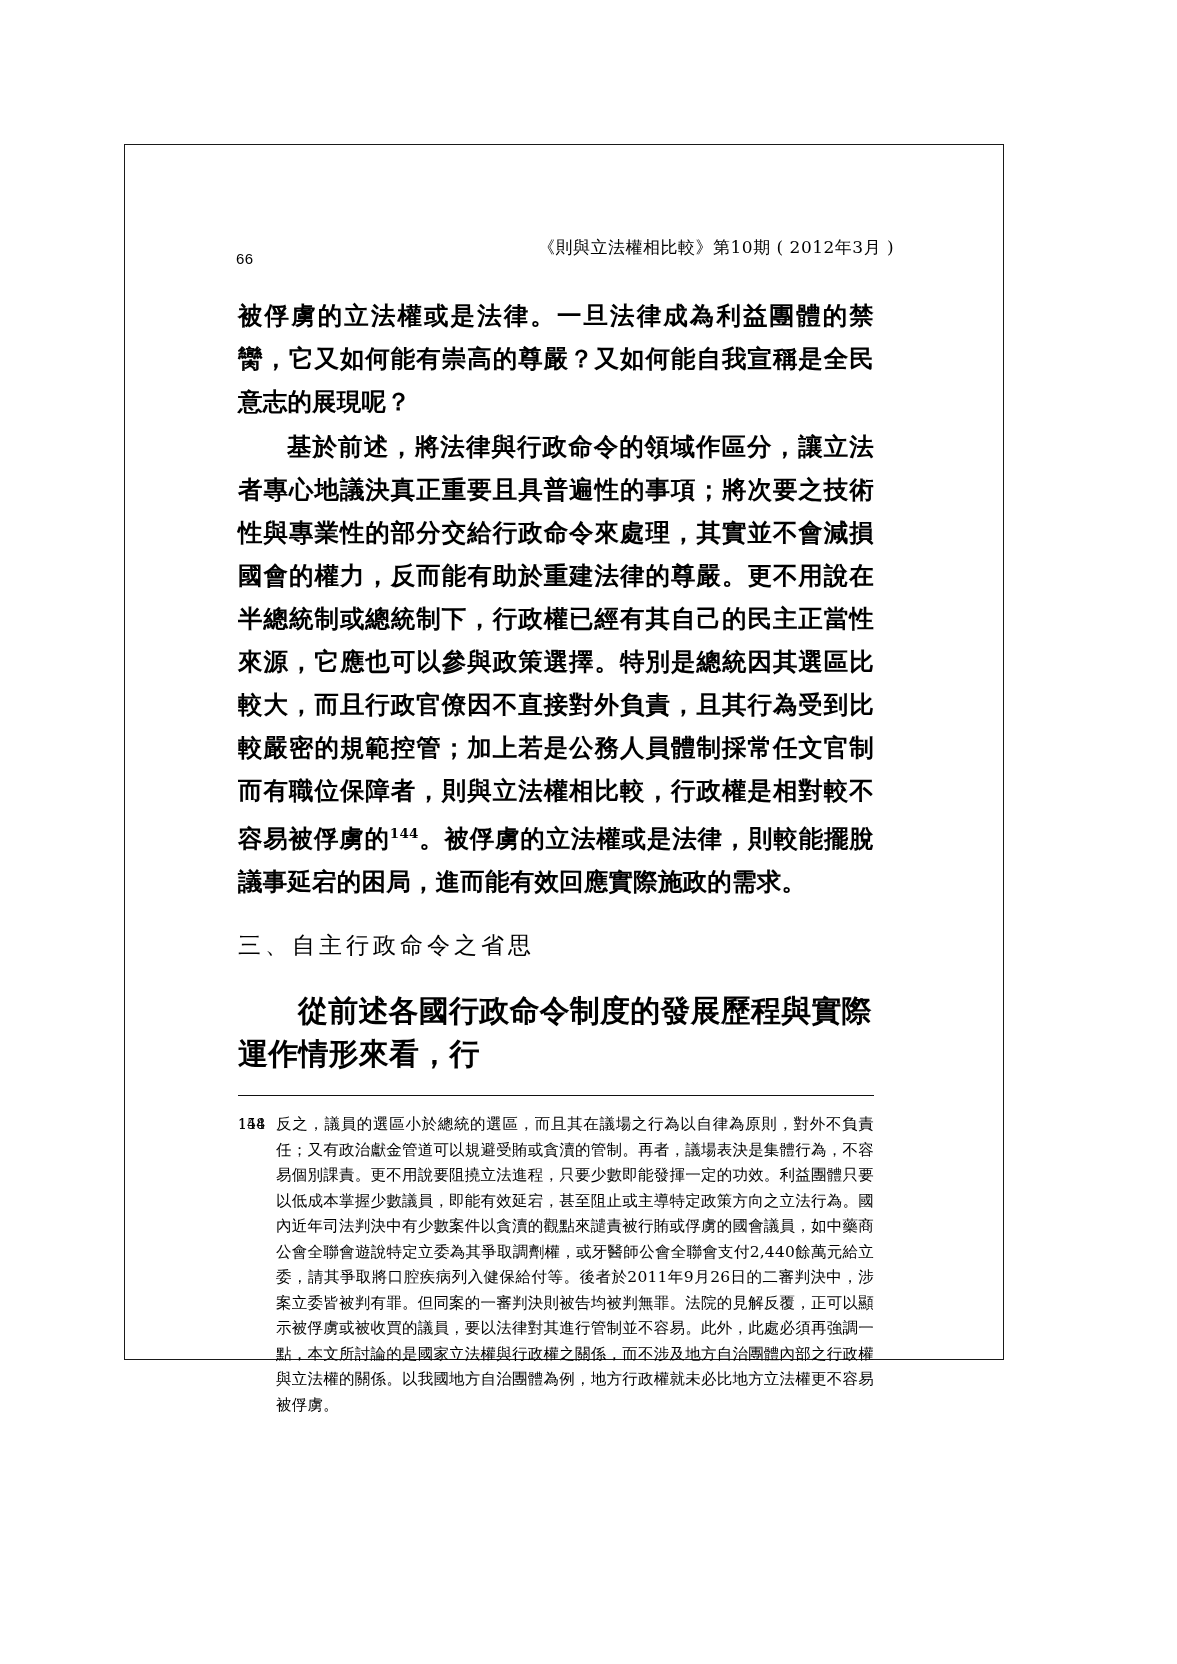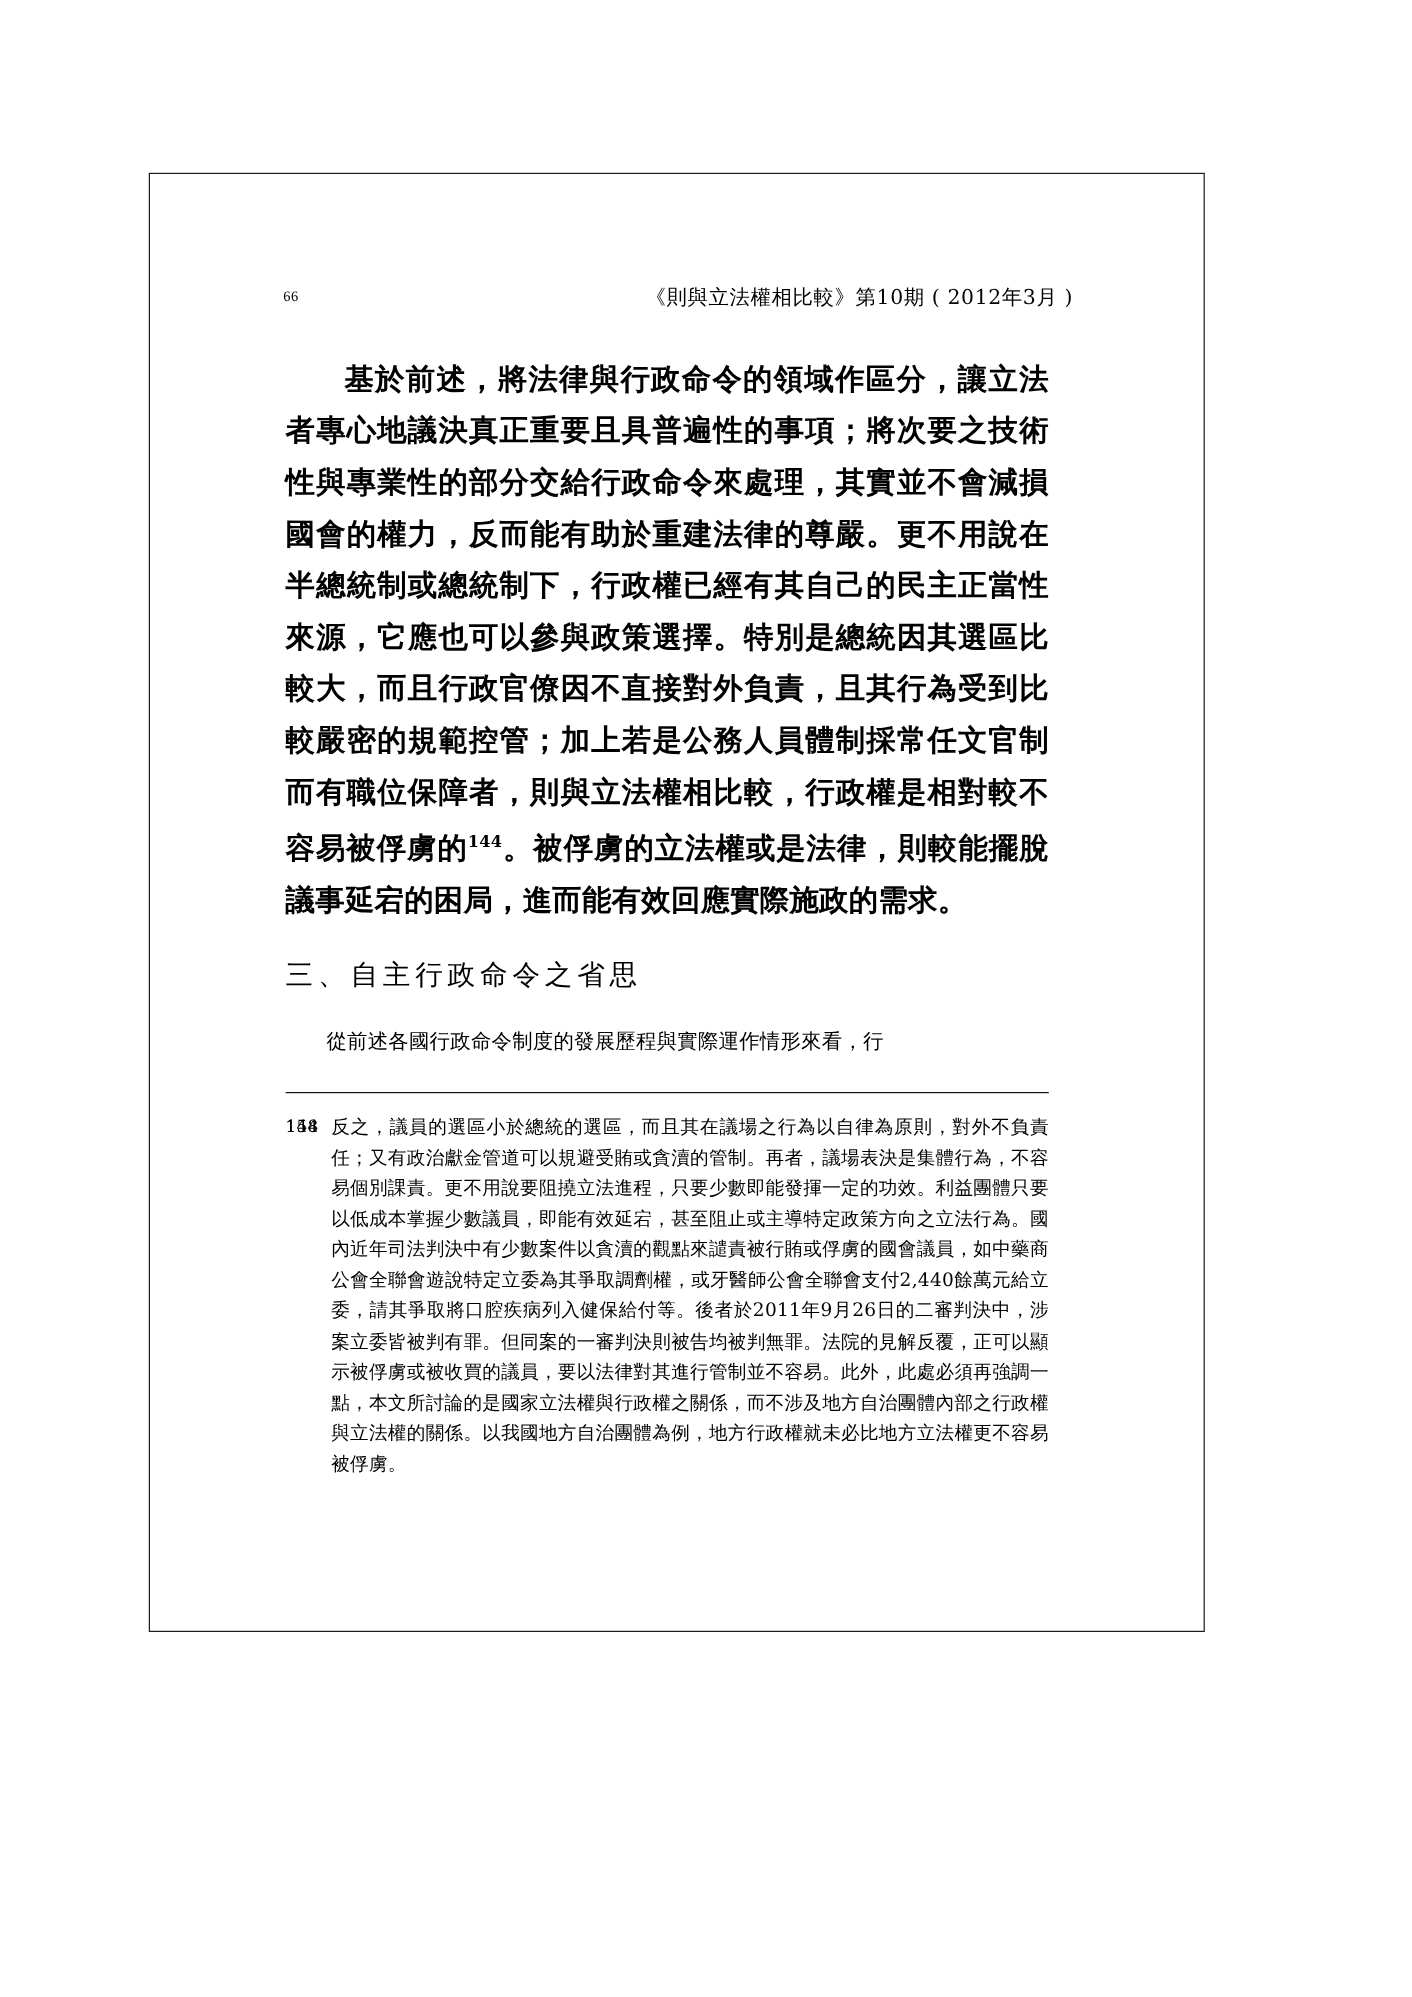--- a/index.html
+++ b/index.html
@@ -36,23 +36,23 @@
   }
   .running-head {
     position: relative;
     height: 30px;
     font-size: 16.5px;
     letter-spacing: 0.5px;
   }
   .folio {
     position: absolute;
     left: -2px;
-    top: 4px;
-    font-size: 12px;
-    font-family: Liberation Serif, serif;
+    top: 14px;
+    font-size: 15px;
+    font-family: Liberation Sans, sans-serif;
   }
   .head-title {
     position: absolute;
     left: 300px;
     top: 0px;
     white-space: nowrap;
     font-size: 17px;
   }
   .body-text {
     margin-top: 28px;
@@ -74,24 +74,24 @@
     font-weight: 600;
   }
   .section-heading {
     margin-top: 22px;
     font-size: 23px;
     line-height: 40px;
     letter-spacing: 4px;
     font-weight: 500;
   }
   .after-heading {
-    margin-top: 14px;
-    font-size: 17px;
+    margin-top: 24px;
+    font-size: 30px;
     line-height: 43px;
-    font-weight: 400;
+    font-weight: 700;
     text-indent: 2em;
     letter-spacing: 0.2px;
   }
   .fn-rule {
     margin-top: 20px;
     margin-left: 0px;
     width: 636px;
     height: 1px;
     background: #111;
   }
@@ -126,20 +126,21 @@
   <div class="page-frame"></div>
 
   <div class="content">
 
     <div class="running-head">
       <span class="folio">66</span>
       <span class="head-title">《則與立法權相比較》第10期 ( 2012年3月 )</span>
     </div>
 
     <div class="body-text">
+      <p>被俘虜的立法權或是法律。一旦法律成為利益團體的禁臠，它又如何能有崇高的尊嚴？又如何能自我宣稱是全民意志的展現呢？</p>
       <p class="indent"><span>基於前述，將法律與行政命令的領域作區分，讓立法者專心地議決真正重要且具普遍性的事項；將次要之技術性與專業性的部分交給行政命令來處理，其實並不會減損國會的權力，反而能有助於重建法律的尊嚴。更不用說在半總統制或總統制下，行政權已經有其自己的民主正當性來源，它應也可以參與政策選擇。特別是總統因其選區比較大，而且行政官僚因不直接對外負責，且其行為受到比較嚴密的規範控管；加上若是公務人員體制採常任文官制而有職位保障者，則與立法權相比較，行政權是相對較不容易被俘虜的</span><sup>144</sup><span>。被俘虜的立法權或是法律，則較能擺脫議事延宕的困局，進而能有效回應實際施政的需求。</span></p>
     </div>
 
     <div class="section-heading">三、自主行政命令之省思</div>
 
     <div class="after-heading">從前述各國行政命令制度的發展歷程與實際運作情形來看，行</div>
 
     <div class="fn-rule"></div>
 
     <div class="footnotes">

